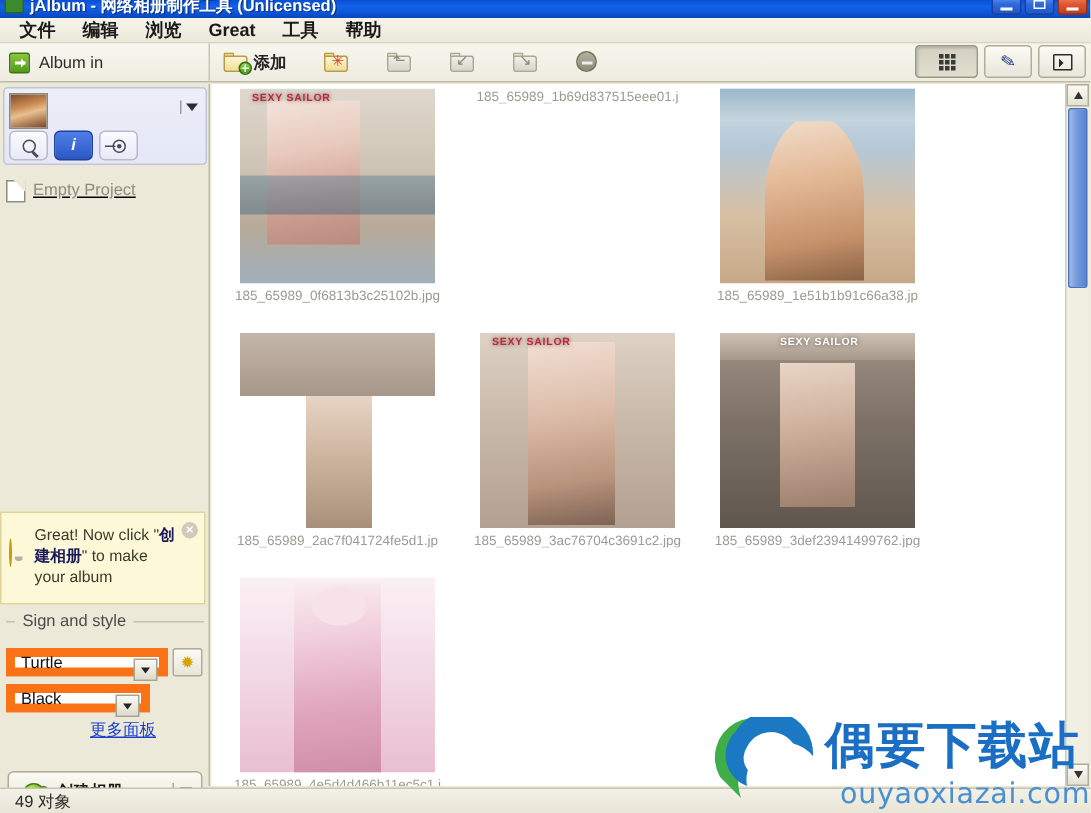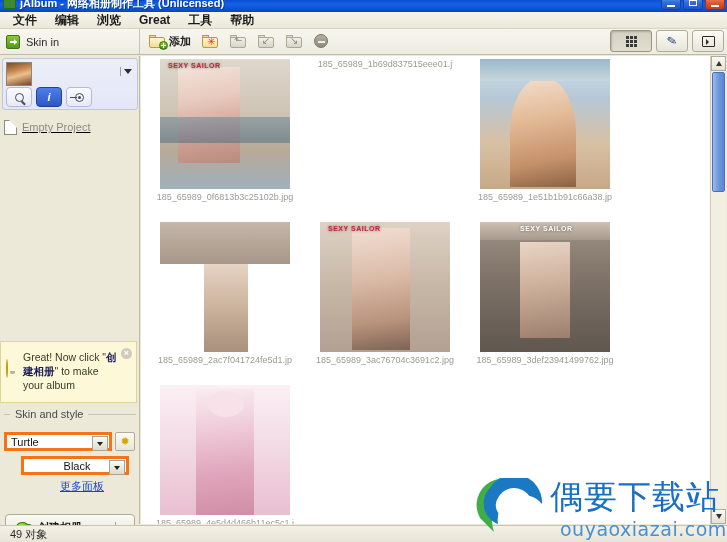--- a/index.html
+++ b/index.html
@@ -75,21 +75,21 @@
   .signin-icon::after {
     content: ""; position: absolute; left: 3px; top: 5px;
     width: 7px; height: 2px; background: #fff;
   }
   .signin-icon::before {
     content: ""; position: absolute; left: 7px; top: 3px;
     border: 3px solid transparent; border-left-color: #fff;
   }
   .signin-label { font-size: 11px; color: #2a2a2a; }
 
-  .tb-group { position: absolute; left: 145px; top: 1px; display: flex; align-items: center; gap: 3px; }
+  .tb-group { position: absolute; left: 145px; top: 1px; display: flex; align-items: center; gap: 17px; }
   .tbutton {
     height: 22px; min-width: 22px; border-radius: 3px;
     display: flex; align-items: center; justify-content: center; gap: 3px;
     padding: 0 3px; border: 1px solid transparent; cursor: default;
   }
   .tbutton .lbl { font-size: 11px; color: #222; font-weight: bold; }
 
   .ico-folder-add, .ico-folder-star, .ico-folder-up, .ico-folder-l, .ico-folder-r {
     width: 17px; height: 14px; position: relative;
   }
@@ -255,21 +255,21 @@
   .sectionhdr {
     position: absolute; left: 4px; top: 352px; width: 132px;
     display: flex; align-items: center; gap: 5px;
     font-size: 11px; color: #4a4a4a;
   }
   .sectionhdr .rule { flex: 1; height: 1px; background: #c6c2b0; }
   .sectionhdr .rule.pre { flex: 0 0 6px; }
 
   .combo {
     position: absolute; height: 19px;
-    background: #fff; border: 3px solid #f97316;
+    background: #fff; border: 6px solid #f97316;
     display: flex; align-items: center; padding-left: 4px;
   }
   .combo .val { font-size: 11px; color: #111; }
   .combo .arrowbox {
     position: absolute; right: 1px; top: 1px; width: 16px; height: 15px;
     background: linear-gradient(180deg,#fafaf4 0%,#dedbcb 100%);
     border: 1px solid #a8a492; display: flex; align-items: center; justify-content: center;
   }
   .arrowbox .caret-dn { border-top-color: #222; border-left-width: 3.5px; border-right-width: 3.5px; border-top-width: 4.5px; }
   .skinbtn {
@@ -378,21 +378,21 @@
   }
   .statusbar .txt { font-size: 11px; color: #2a2a2a; font-weight: normal; }
 
   
   .watermark {
     position: absolute; left: 468px; top: 476px; width: 259px; height: 66px;
     pointer-events: none;
   }
   .wm-text {
     position: absolute; left: 82px; top: 2px;
-    font-size: 33px; font-weight: normal; color: #1a6fc4;
+    font-size: 33px; font-weight: bold; color: #1a6fc4;
     letter-spacing: 1px; line-height: 38px;
     font-family: "DejaVu Sans", sans-serif;
   }
   .wm-sub {
     position: absolute; left: 92px; top: 42px;
     font-size: 19px; color: #4a8fd0; letter-spacing: .5px;
     font-family: "DejaVu Sans", sans-serif;
   }
   .wm-logo { position: absolute; left: 0px; top: 2px; width: 80px; height: 62px; }
 </style>
@@ -423,21 +423,21 @@
     <div class="menu-item">浏览</div>
     <div class="menu-item">Great</div>
     <div class="menu-item">工具</div>
     <div class="menu-item">帮助</div>
   </div>
 
   <div class="toolbar">
 
     <div class="signin-box">
       <div class="signin-icon"></div>
-      <div class="signin-label">Skin in</div>
+      <div class="signin-label">Album in</div>
     </div>
 
     <div class="tb-group">
 
       <div class="tbutton">
         <span class="ico-folder-add">
           <span class="folder-tab"></span>
             <span class="folder-base"></span>
             <span class="badge-plus"></span>
         </span>
@@ -537,36 +537,36 @@
     <div class="tooltip">
       <div class="tip-bulb">
         <span class="bulb"></span><span class="base"></span>
       </div>
       <div class="tip-text"><span>Great! Now click "</span><b>创建相册</b><span>" to make your album</span></div>
       <div class="tip-close">×</div>
     </div>
 
     <div class="sectionhdr">
       <span class="rule pre"></span>
-      <span>Skin and style</span>
+      <span>Sign and style</span>
       <span class="rule"></span>
     </div>
 
     <div class="combo" style="left:4px; top:376px; width:108px;">
       <span class="val">Turtle</span>
       <span class="arrowbox">
           <span class="caret-dn"></span>
         </span>
     </div>
 
     <div class="skinbtn">
       <span>✹</span>
     </div>
 
-    <div class="combo" style="left:21px; top:400px; width:108px;justify-content:center;">
+    <div class="combo" style="left:4px; top:400px; width:96px;">
       <span class="val">Black</span>
       <span class="arrowbox">
           <span class="caret-dn"></span>
         </span>
     </div>
 
     <div class="morelink">更多面板</div>
 
     <div class="bigbtn" style="top:458px;">
       <span class="turtle-glyph">

